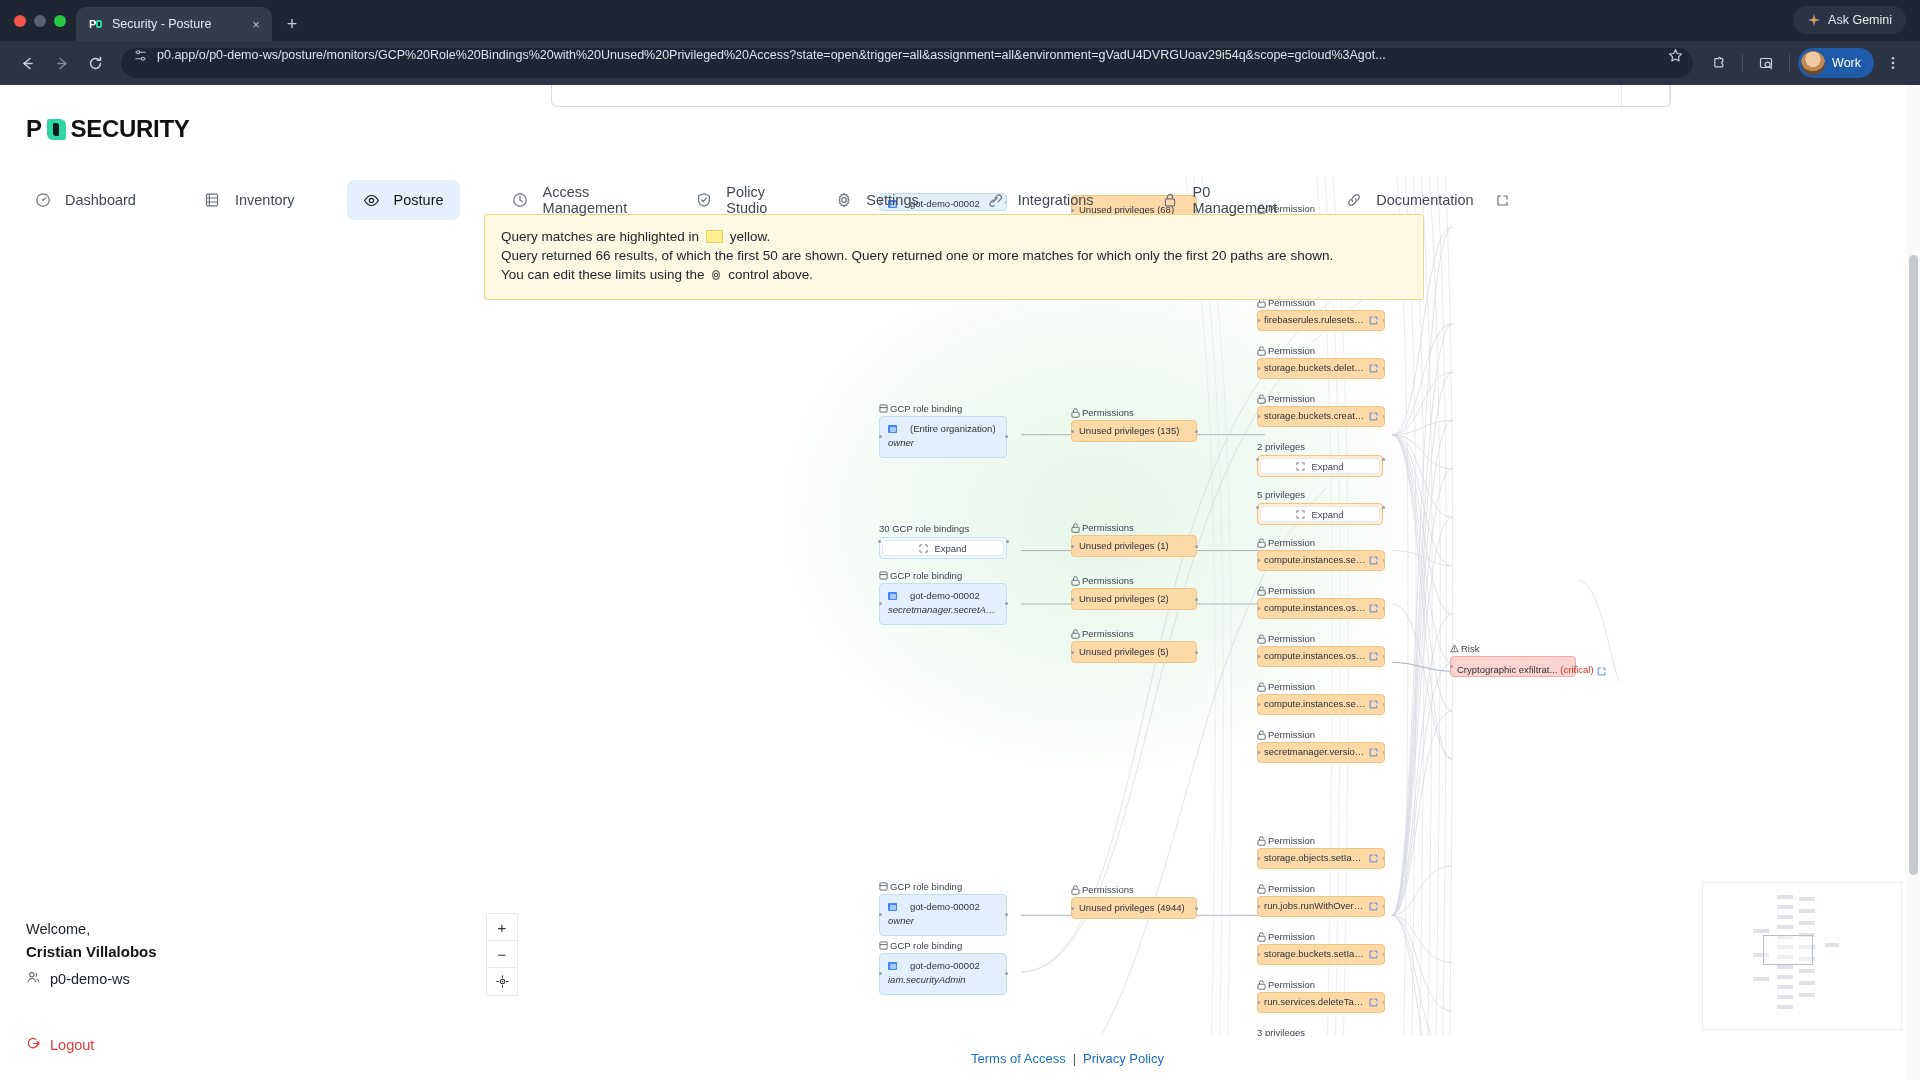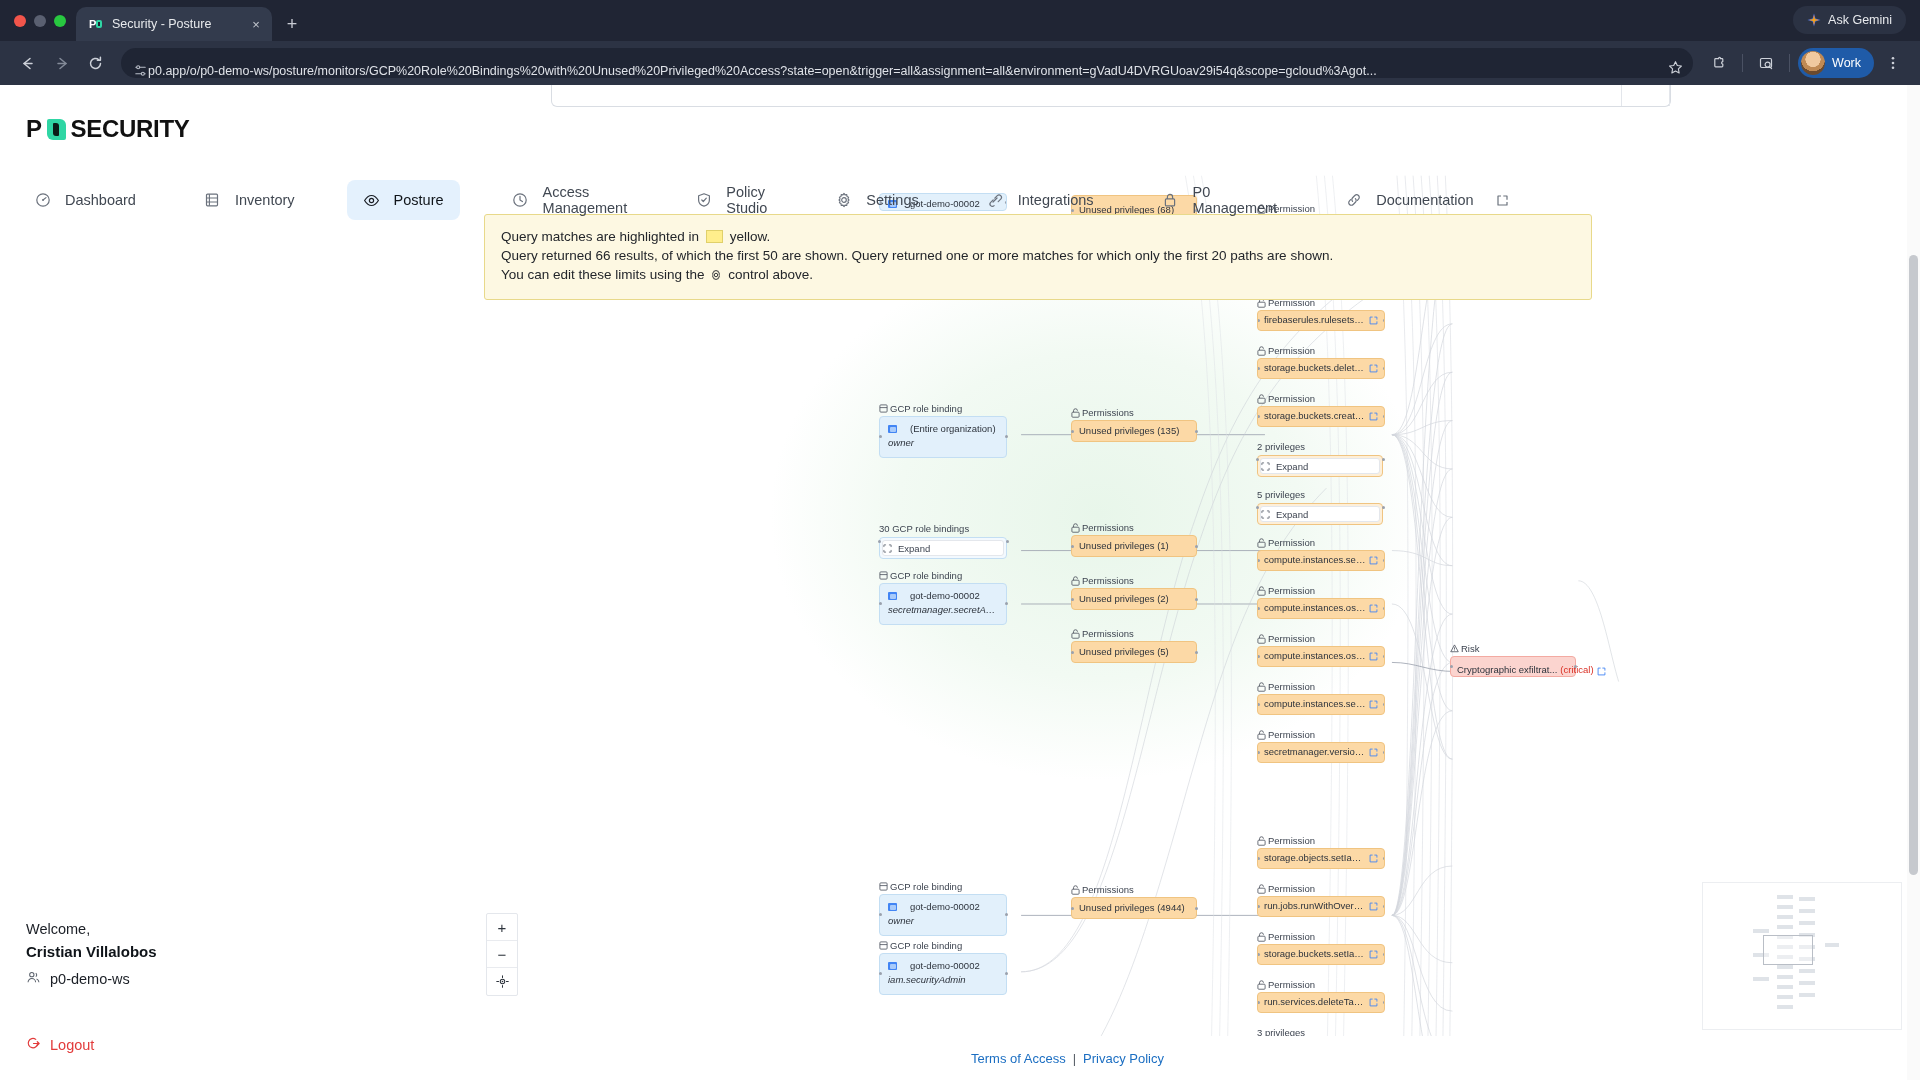--- a/index.html
+++ b/index.html
@@ -46,21 +46,21 @@
   }
 
   .toolbar {
     height: 44px; background: #2c3344; display: flex; align-items: center;
     padding: 0 12px; gap: 4px; flex: none;
   }
   .navbtn { width: 30px; height: 30px; border-radius: 50%; display: flex; align-items: center;
     justify-content: center; color: #cdd1d9; font-size: 15px; }
   .omnibox {
     flex: 1; height: 30px; background: #1f2534; border-radius: 15px; display: flex;
-    align-items: flex-end; padding: 0 10px 0 12px; margin: 0 7px; 
+    align-items: flex-start; padding: 0 10px 0 12px; margin: 0 7px; gap: 9px;
   }
   .omnibox .url {
     flex: 1; color: #dfe2e8; font-size: 12.5px; white-space: nowrap; overflow: hidden;
     text-overflow: ellipsis;
   }
   .omnibox .star { color: #cdd1d9; font-size: 14px; }
   .tb-icon { width: 30px; height: 30px; display: flex; align-items: center; justify-content: center;
     color: #cdd1d9; font-size: 14px; }
   .tb-sep { width: 1px; height: 18px; background: #4a5163; margin: 0 4px; }
   .profile-pill {
@@ -113,21 +113,21 @@
   
   .search-remnant {
     position: absolute; left: 323px; top: 0; width: 1120px; height: 22px;
     border: 1px solid #d9dde3; border-top: none; border-radius: 0 0 6px 6px; background: #fff;
   }
   .search-remnant .sep1 { position: absolute; right: 48px; top: 0; bottom: 0; width: 1px; background: #e3e6eb; }
   .search-remnant .sep2 { position: absolute; right: 0; top: 0; bottom: 0; width: 1px; background: #e3e6eb; }
 
   
   .banner {
-    position: absolute; left: 256px; top: 129px; width: 1108px;
+    position: absolute; left: 256px; top: 129px; width: 940px;
     background: #fdf8e2; border: 1px solid #e8d98a; border-radius: 3px;
     padding: 12px 16px 13px 16px; font-size: 13.5px; color: #23262b; line-height: 1.42; z-index: 4;
   }
   .banner .swatch { display: inline-block; width: 17px; height: 13px; background: #ffee8c;
     border: 1px solid #e0d06a; vertical-align: -2px; margin: 0 3px; }
   .banner .gear { display: inline-block; vertical-align: -2px; margin: 0 2px; }
 
   
   .node-group { position: absolute; }
   .node-label { font-size: 9.5px; color: #3d4450; display: flex; align-items: center; gap: 2px;
@@ -162,21 +162,21 @@
   }
   .nodebox.risk .sev { color: #d93025; }
 
   .expand-box {
     border: 1px solid #f0c481; background: #fdefd9; border-radius: 4px; width: 126px; height: 22px;
     display: flex; align-items: center; justify-content: center; padding: 2px;
   }
   .expand-box.blue { border-color: #c3def3; background: #f3f9fe; width: 128px; }
   .expand-inner {
     flex: 1; height: 100%; background: #fff; border: 1px solid #e4e7ec; border-radius: 3px;
-    display: flex; align-items: center; justify-content: flex-start; gap: 6px;
+    display: flex; align-items: center; justify-content: center; gap: 6px;
     font-size: 9.5px; color: #3d4450;
   }
 
   .ext-link { width: 9px; height: 9px; flex: none; }
   .port { position: absolute; width: 3px; height: 3px; background: #9aa1ad; border-radius: 50%; top: 50%;
     margin-top: -1.5px; }
   .port.l { left: -1.5px; } .port.r { right: -1.5px; }
 
   .edges { position: absolute; inset: 0; pointer-events: none; }
 

